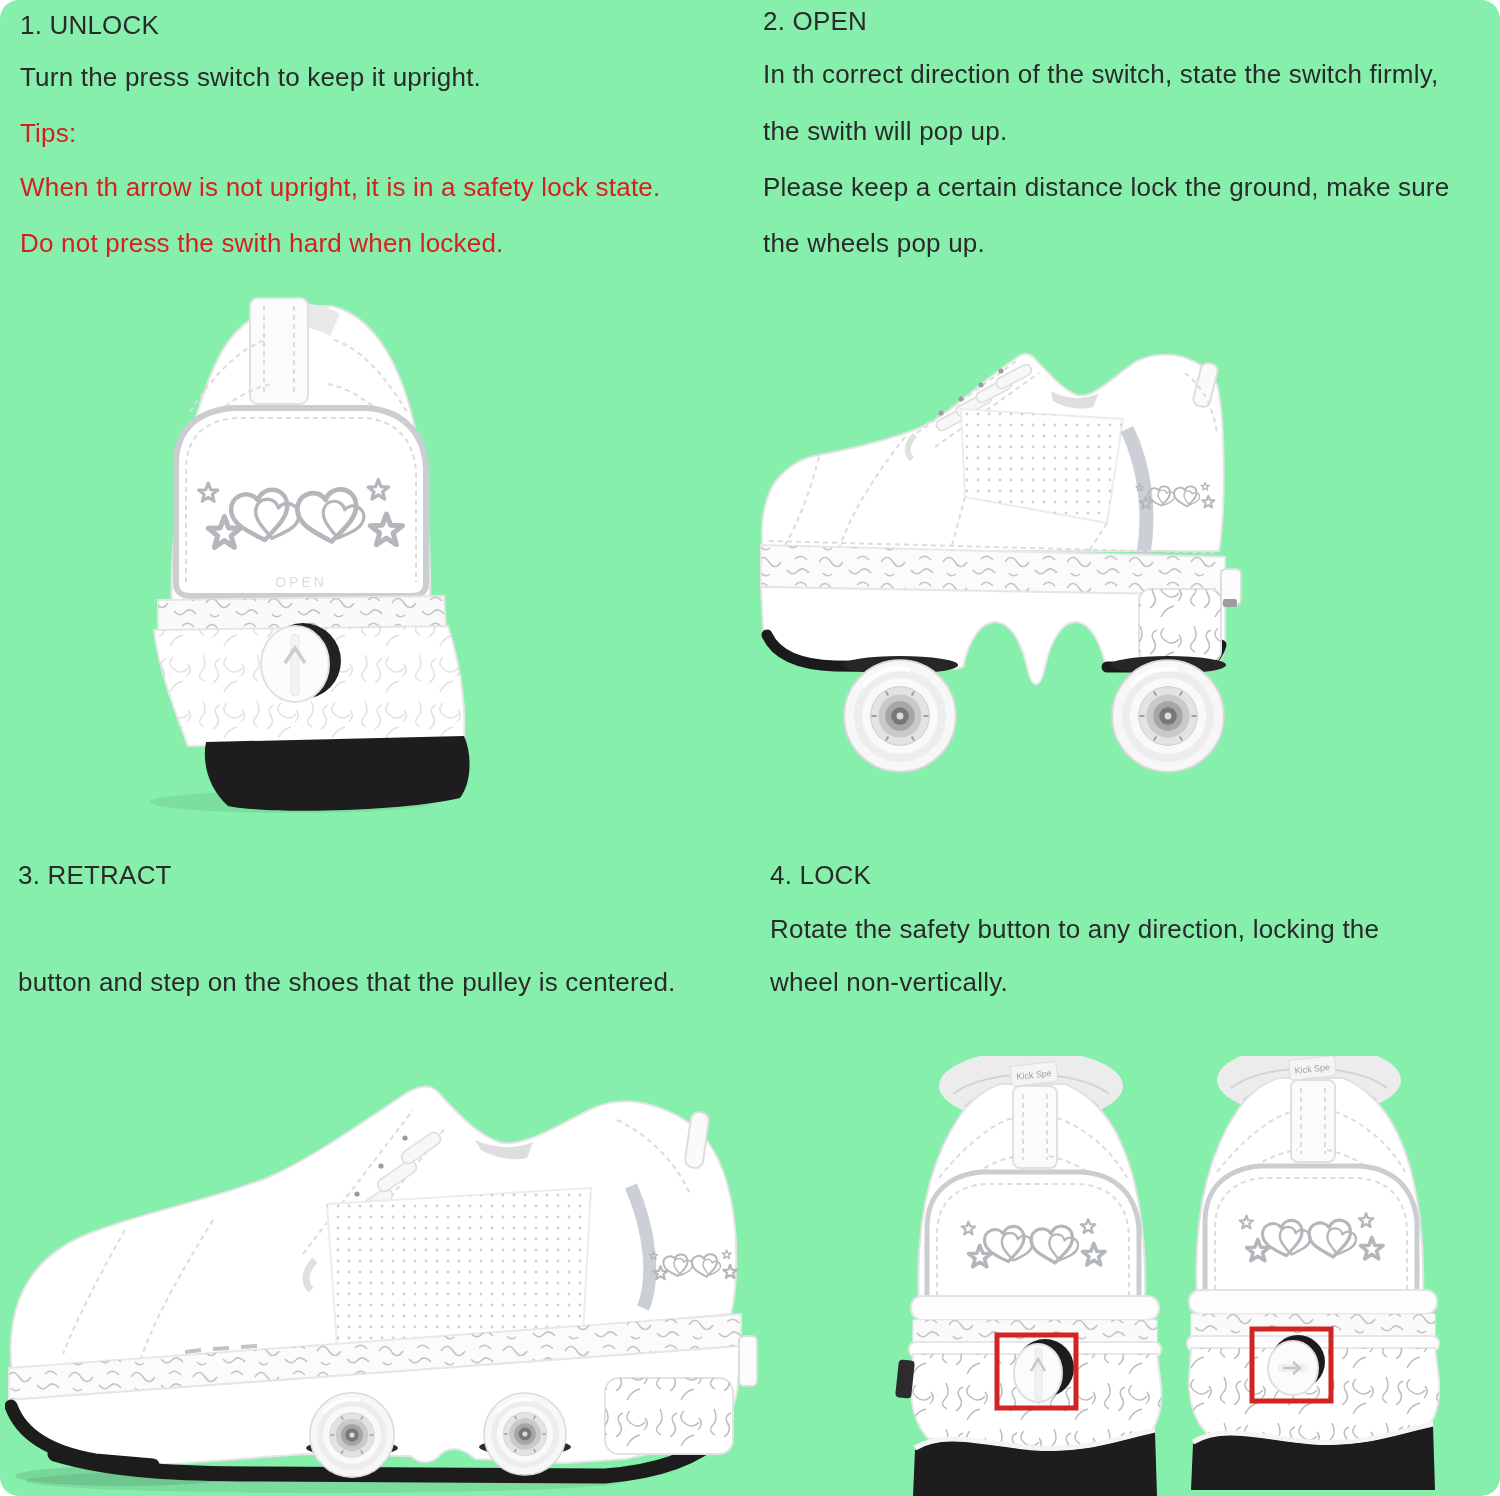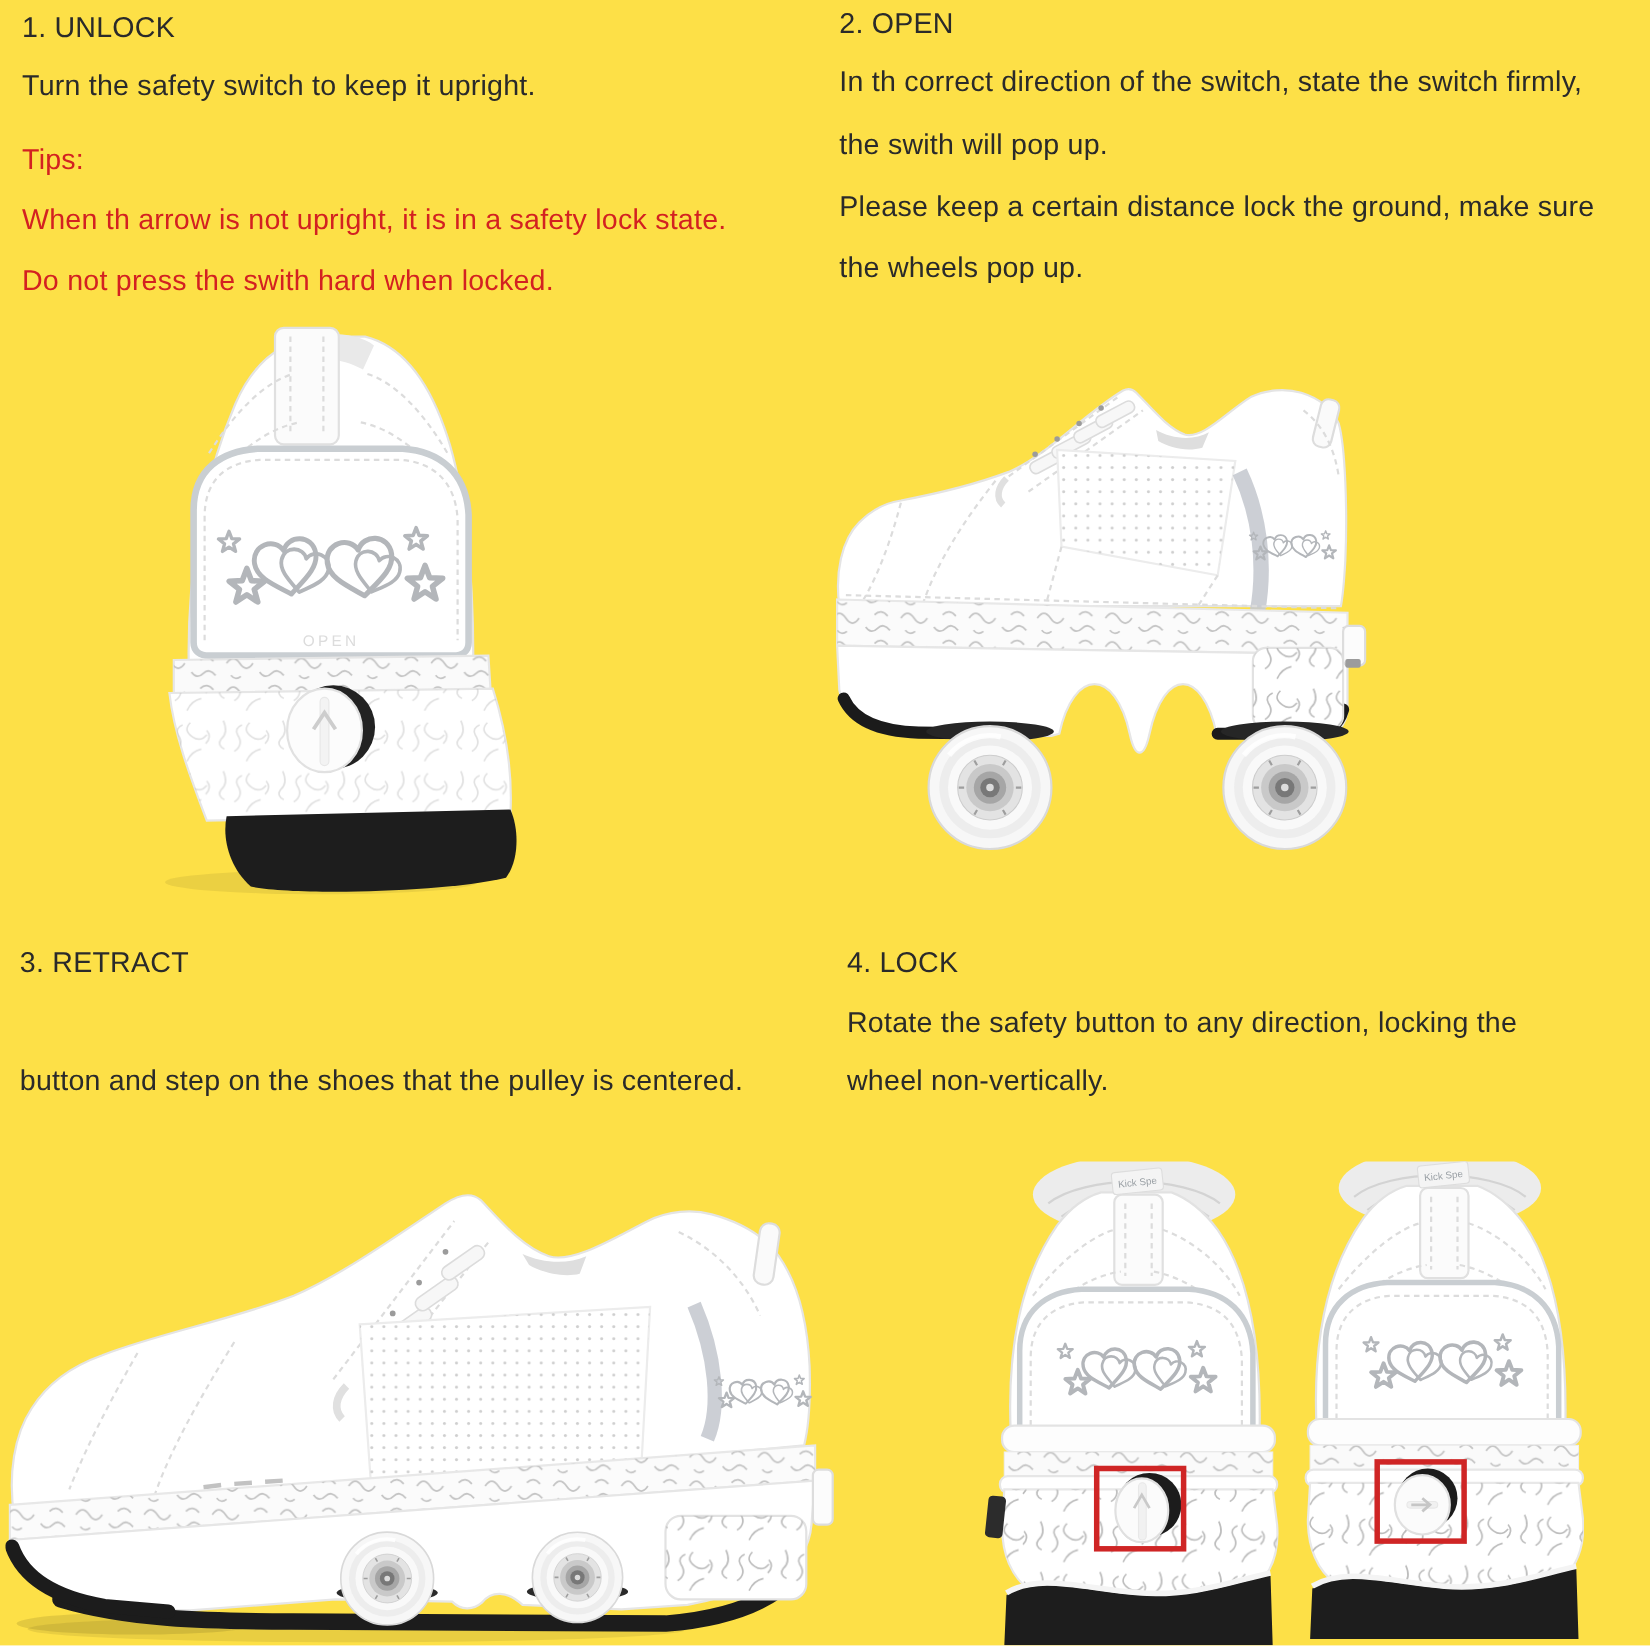--- a/index.html
+++ b/index.html
@@ -1,19 +1,19 @@
 <!DOCTYPE html>
 <html><head>
 <meta charset="utf-8">
 <style>
   html,body{margin:0;padding:0;background:#ffffff;}
-  .canvas{position:relative;width:1500px;height:1496px;background:#fde047;overflow:hidden;
-          font-family:"Liberation Sans",sans-serif;}
+  .canvas{position:relative;width:1500px;height:1496px;background:#86efac;overflow:hidden;
+          font-family:"Liberation Sans",sans-serif;border-radius:19px;}
   .line{position:absolute;font-size:26px;line-height:30px;color:#2a2a2a;white-space:nowrap;letter-spacing:.2px;}
-  .tip{color:#d32121;margin-top:12px;}
+  .tip{color:#d32121;}
   figure{position:absolute;margin:0;padding:0;text-align:right;}
   svg{display:block;}
   .stitch{stroke:#dcdcdc;stroke-width:2;fill:none;stroke-dasharray:5 4;}
 </style>
 </head>
 <body>
 
 <div class="canvas">
 
   <svg width="0" height="0" style="position:absolute" aria-hidden="true">
@@ -59,21 +59,21 @@
         <circle r="3.5" fill="#dcdcdc"></circle>
         <g stroke="#9e9e9e" stroke-width="2">
           <path d="M24,0 L29,0 M-24,0 L-29,0 M12,20.8 L14.5,25.1 M-12,20.8 L-14.5,25.1 M12,-20.8 L14.5,-25.1 M-12,-20.8 L-14.5,-25.1"></path>
         </g>
         <path d="M-38,-30 A48,48 0 0 1 10,-47" stroke="#ffffff" stroke-width="5" fill="none" opacity="0.8"></path>
       </g>
     </defs>
   </svg>
 
   <div class="line" style="left:20px;top:10px">1. UNLOCK</div>
-  <div class="line" style="left:20px;top:62px">Turn the safety switch to keep it upright.</div>
+  <div class="line" style="left:20px;top:62px">Turn the press switch to keep it upright.</div>
   <div class="line tip" style="left:20px;top:118px">Tips:</div>
   <div class="line tip" style="left:20px;top:172px">When th arrow is not upright, it is in a safety lock state.</div>
   <div class="line tip" style="left:20px;top:228px">Do not press the swith hard when locked.</div>
 
   <div class="line" style="left:763px;top:6px">2. OPEN</div>
   <div class="line" style="left:763px;top:59px">In th correct direction of the switch, state the switch firmly,</div>
   <div class="line" style="left:763px;top:116px">the swith will pop up.</div>
   <div class="line" style="left:763px;top:172px">Please keep a certain distance lock the ground, make sure</div>
   <div class="line" style="left:763px;top:228px">the wheels pop up.</div>
 

